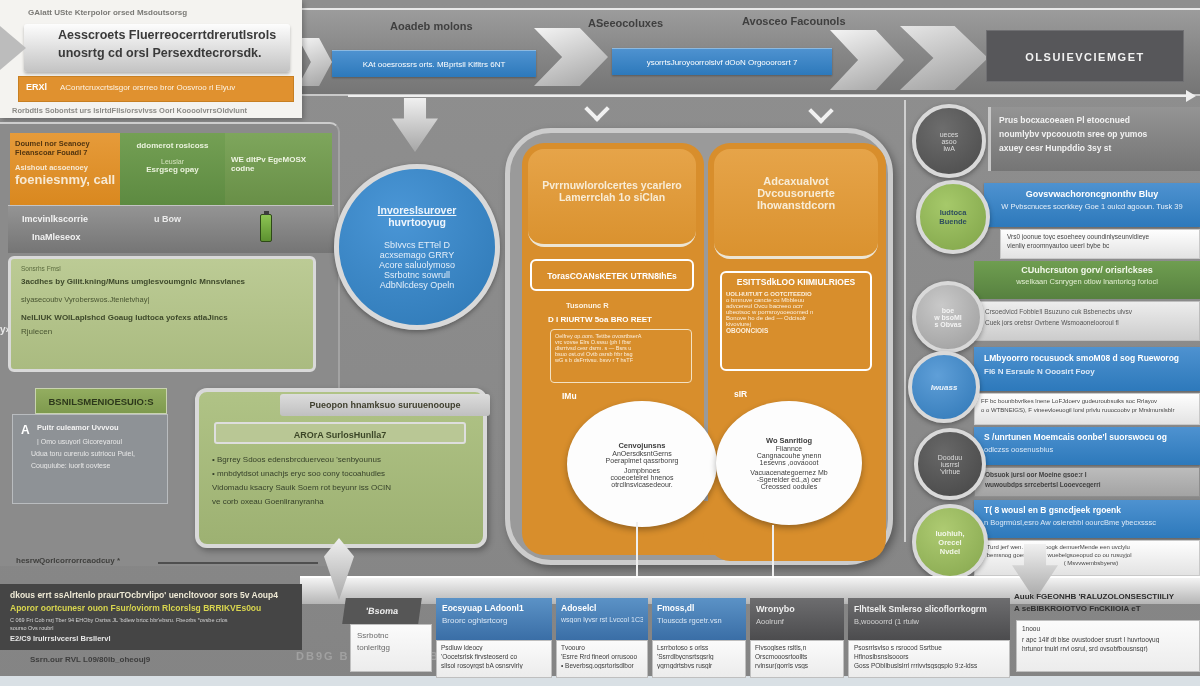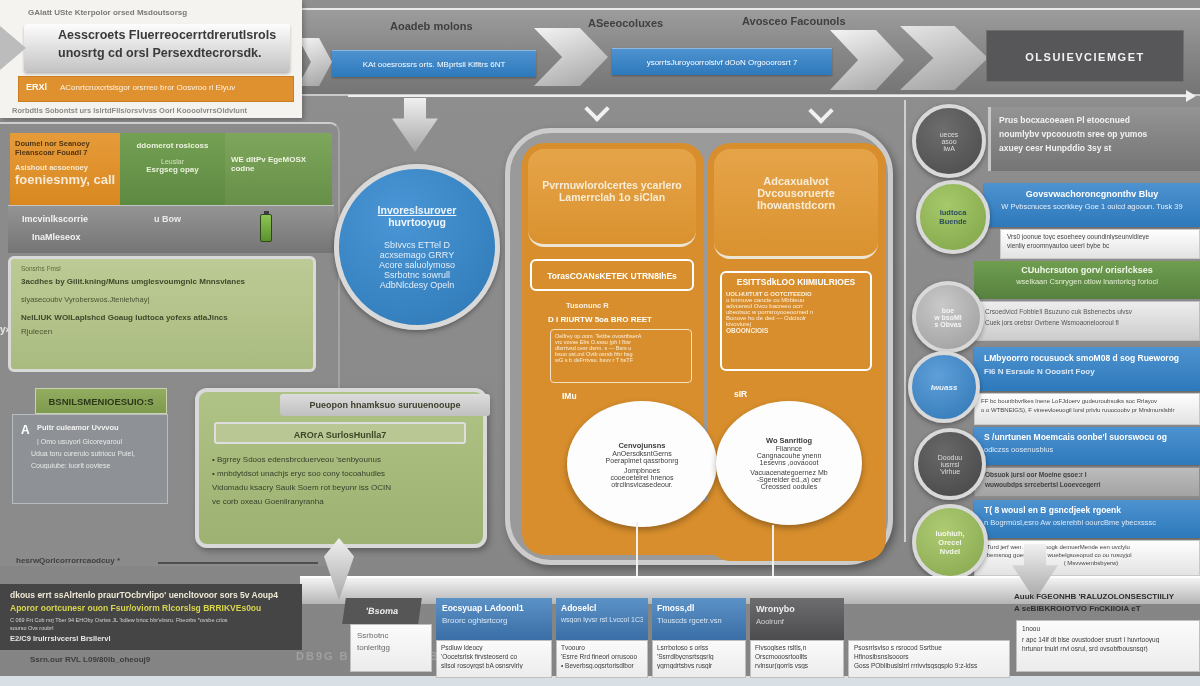--- a/index.html
+++ b/index.html
@@ -336,20 +336,24 @@
   <div class="abs card-hd-dark" style="left:750px;top:598px;width:94px;height:42px;padding:6px 6px 0;z-index:2;">
     <div class="b nw" style="font-size:9px;">Wronybo</div>
     <div class="nw" style="font-size:7.5px;color:#d3d3d3;margin-top:3px;">Aoolrunf</div>
   </div>
   <div class="abs card-bd" style="left:750px;top:640px;width:94px;height:38px;padding:3px 4px 0;z-index:2;">
     <div class="nw" style="font-size:6.5px;">Flvsoglses rsltls,n</div>
     <div class="nw" style="font-size:6.5px;margin-top:2px;">Orscmooosrtoollts</div>
     <div class="nw" style="font-size:6.5px;margin-top:2px;">rvlnsur(gorrls vsgs</div>
   </div>
 
+  <div class="abs card-hd-dark" style="left:848px;top:598px;width:162px;height:42px;padding:6px 6px 0;z-index:2;">
+    <div class="b nw" style="font-size:8.5px;">Flhtselk Smlerso slicoflorrkogrm</div>
+    <div class="nw" style="font-size:7.5px;color:#d3d3d3;margin-top:3px;">B,woooorrd (1 rtulw</div>
+  </div>
   <div class="abs card-bd" style="left:848px;top:640px;width:162px;height:38px;padding:3px 5px 0;z-index:2;">
     <div class="nw" style="font-size:6.5px;">Psosrrlsvlso s rsrocod Ssrtbue</div>
     <div class="nw" style="font-size:6.5px;margin-top:2px;">Hflnoslbsnslsooors</div>
     <div class="nw" style="font-size:6.5px;margin-top:2px;">Goss PObllbuslslrrl rrrivvtsgsgsplo 9:z-ldss</div>
   </div>
 
   <div class="abs" style="left:1014px;top:592px;width:186px;z-index:2;">
     <div class="b nw" style="font-size:8px;color:#2e2e2e;">Auuk FGEONHB 'RALUZOLONSESCTIILIY</div>
     <div class="b nw" style="font-size:8px;color:#2e2e2e;margin-top:3px;">A seBIBKROIOTVO FnCKIIOIA eT</div>
   </div>

